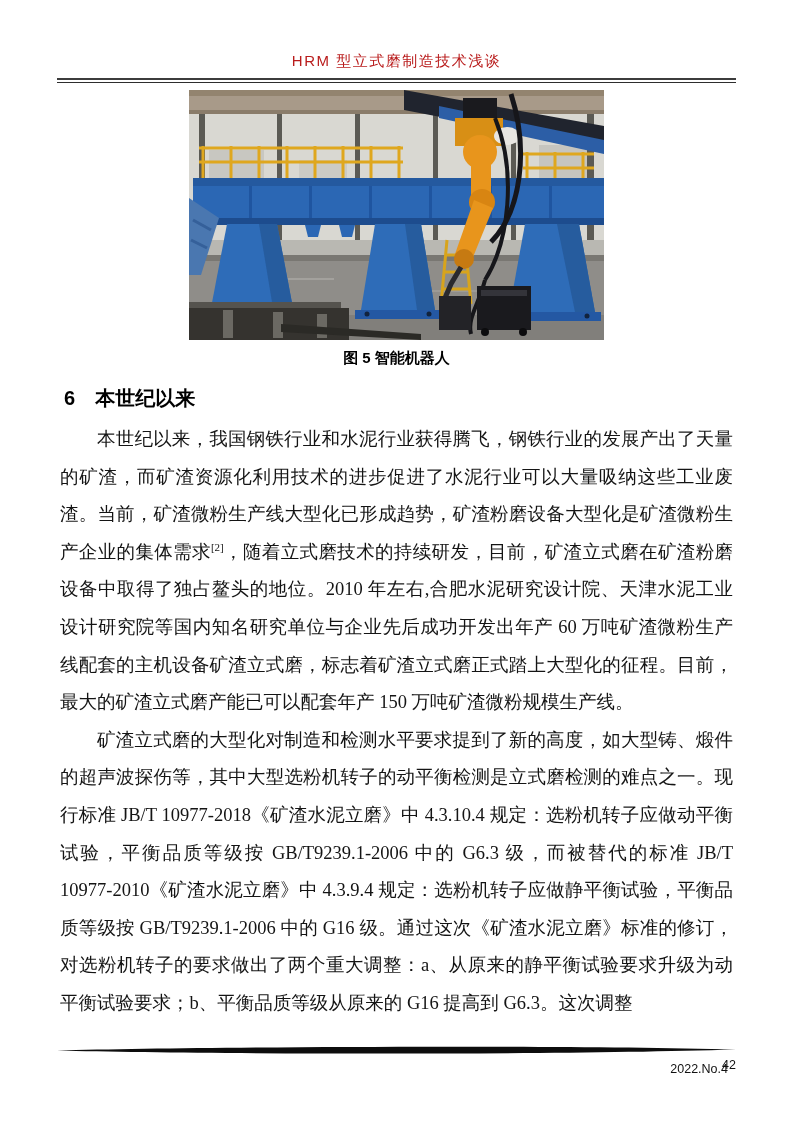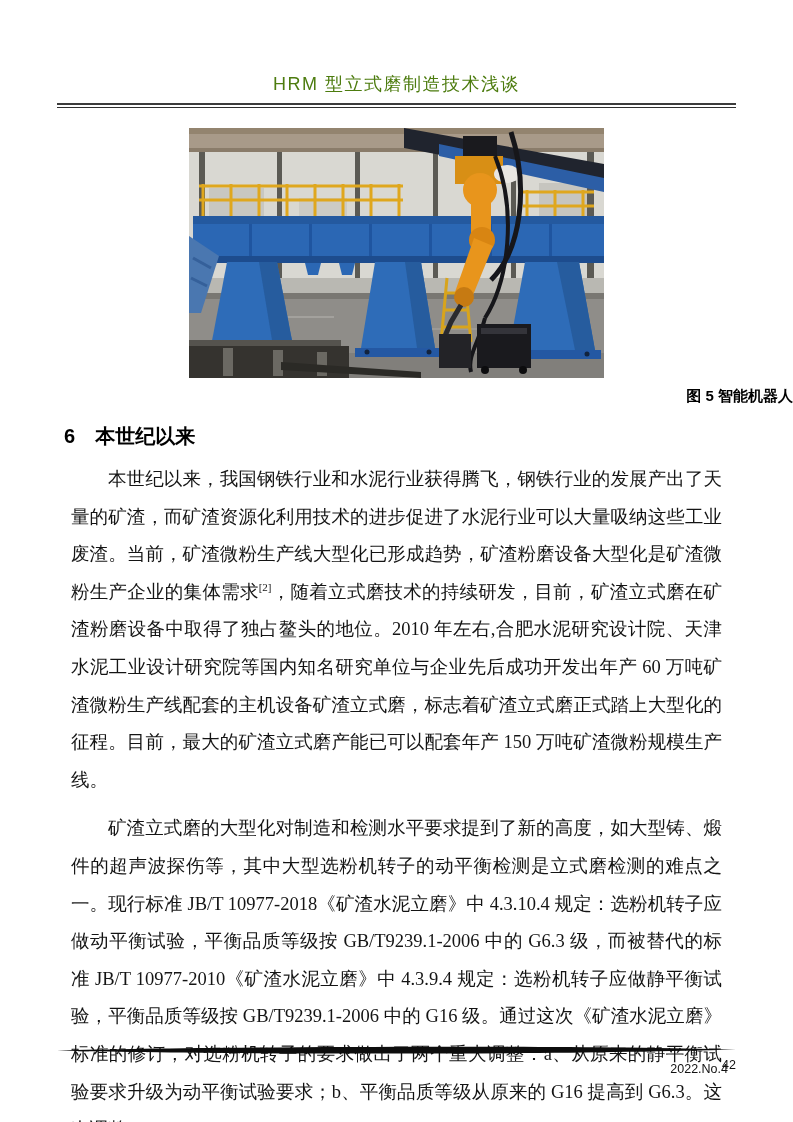--- a/index.html
+++ b/index.html
@@ -6,35 +6,35 @@
   .page{
     position:relative;
     width:793px;height:1122px;
     background:#ffffff;
     overflow:hidden;
     font-family:"Liberation Serif", serif;
     color:#1a1a1a;
   }
   
   .header-title{
-    padding-top:72px;
+    padding-top:52px;
     text-align:center;
     font-family:"Liberation Sans", sans-serif;
-    font-size:18px;
+    font-size:15px;
     letter-spacing:1.5px;
-    color:#4d7c0f;
+    color:#b91c1c;
   }
   .header-rule{
     margin:7px 57px 0 57px;
     height:2px;
     border-top:2px solid #3c3c3c;
     border-bottom:1px solid #2e2e2e;
   }
   
-  figure{margin:20px 0 0 0;text-align:right;}
+  figure{margin:7px 0 0 0;text-align:center;}
   .photo{
     width:415px;height:250px;
     margin:0 auto;
     display:block;
   }
   .photo svg{display:block;width:415px;height:250px;}
   figcaption{
     margin-top:9px;
     font-family:"Liberation Sans", sans-serif;
     font-weight:bold;
@@ -48,21 +48,21 @@
     font-size:20px;
     font-weight:bold;
     color:#000;
     display:flex;
     align-items:baseline;
     gap:20px;
   }
   
   .body-text{margin:9px 60px 0 60px;}
   .body-text p{
-    margin:11px;
+    margin:0;
     font-size:18.5px;
     line-height:37.6px;
     text-align:justify;
     text-align-last:left;
     text-indent:2em;
     color:#141414;
   }
   .body-text sup{
     font-size:11px;
     line-height:0;

